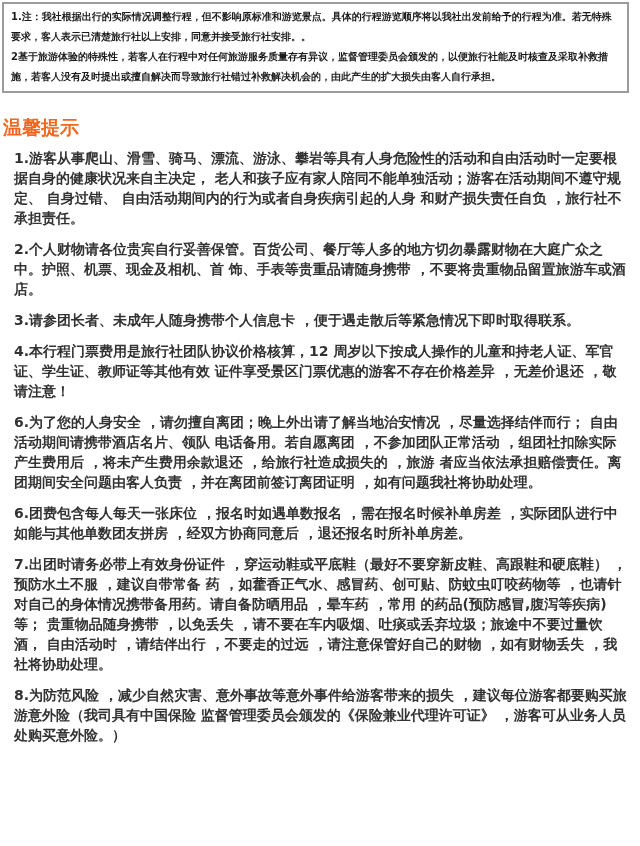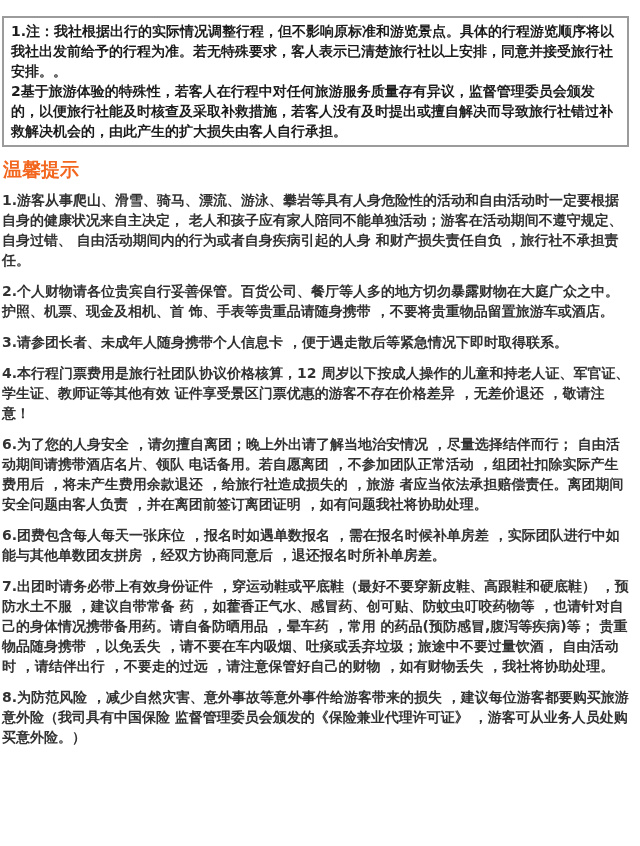--- a/index.html
+++ b/index.html
@@ -9,43 +9,43 @@
   }
   body {
     width: 640px;
     height: 846px;
     overflow: hidden;
     font-family: "DejaVu Sans", "Liberation Sans", sans-serif;
     font-weight: 700;
   }
   .notice-box {
     box-sizing: border-box;
-    margin: 16px 11px 0 2px;
+    margin: 2px 11px 0 2px;
     border: 2px solid #9b9b9b;
     padding: 3px 6px 4px 7px;
-    font-size: 14px;
+    font-size: 10px;
     line-height: 20px;
     color: #1c1c1c;
     letter-spacing: 0;
   }
   .notice-item {
     margin: 0;
   }
   .red-text {
     color: #ee1111;
   }
   .tips-heading {
-    margin: 12px 10px 0 3px;
+    margin: 24px 10px 0 3px;
     font-size: 19px;
     line-height: 20px;
     color: #f2661e;
     font-weight: 700;
   }
   .tip {
-    margin: 11px 10px 0 2px;
+    margin: 11px 10px 0 14px;
     font-size: 14px;
     line-height: 20px;
     color: #323232;
   }
 </style>
 </head>
 <body>
 
 <div class="notice-box">
   <p class="notice-item">1.注：我社根据出行的实际情况调整行程，但不影响原标准和游览景点。具体的行程游览顺序将以我社出发前给予的行程为准。若无特殊要求，客人表示已清楚旅行社以上安排，同意并接受旅行社安排。。</p>

